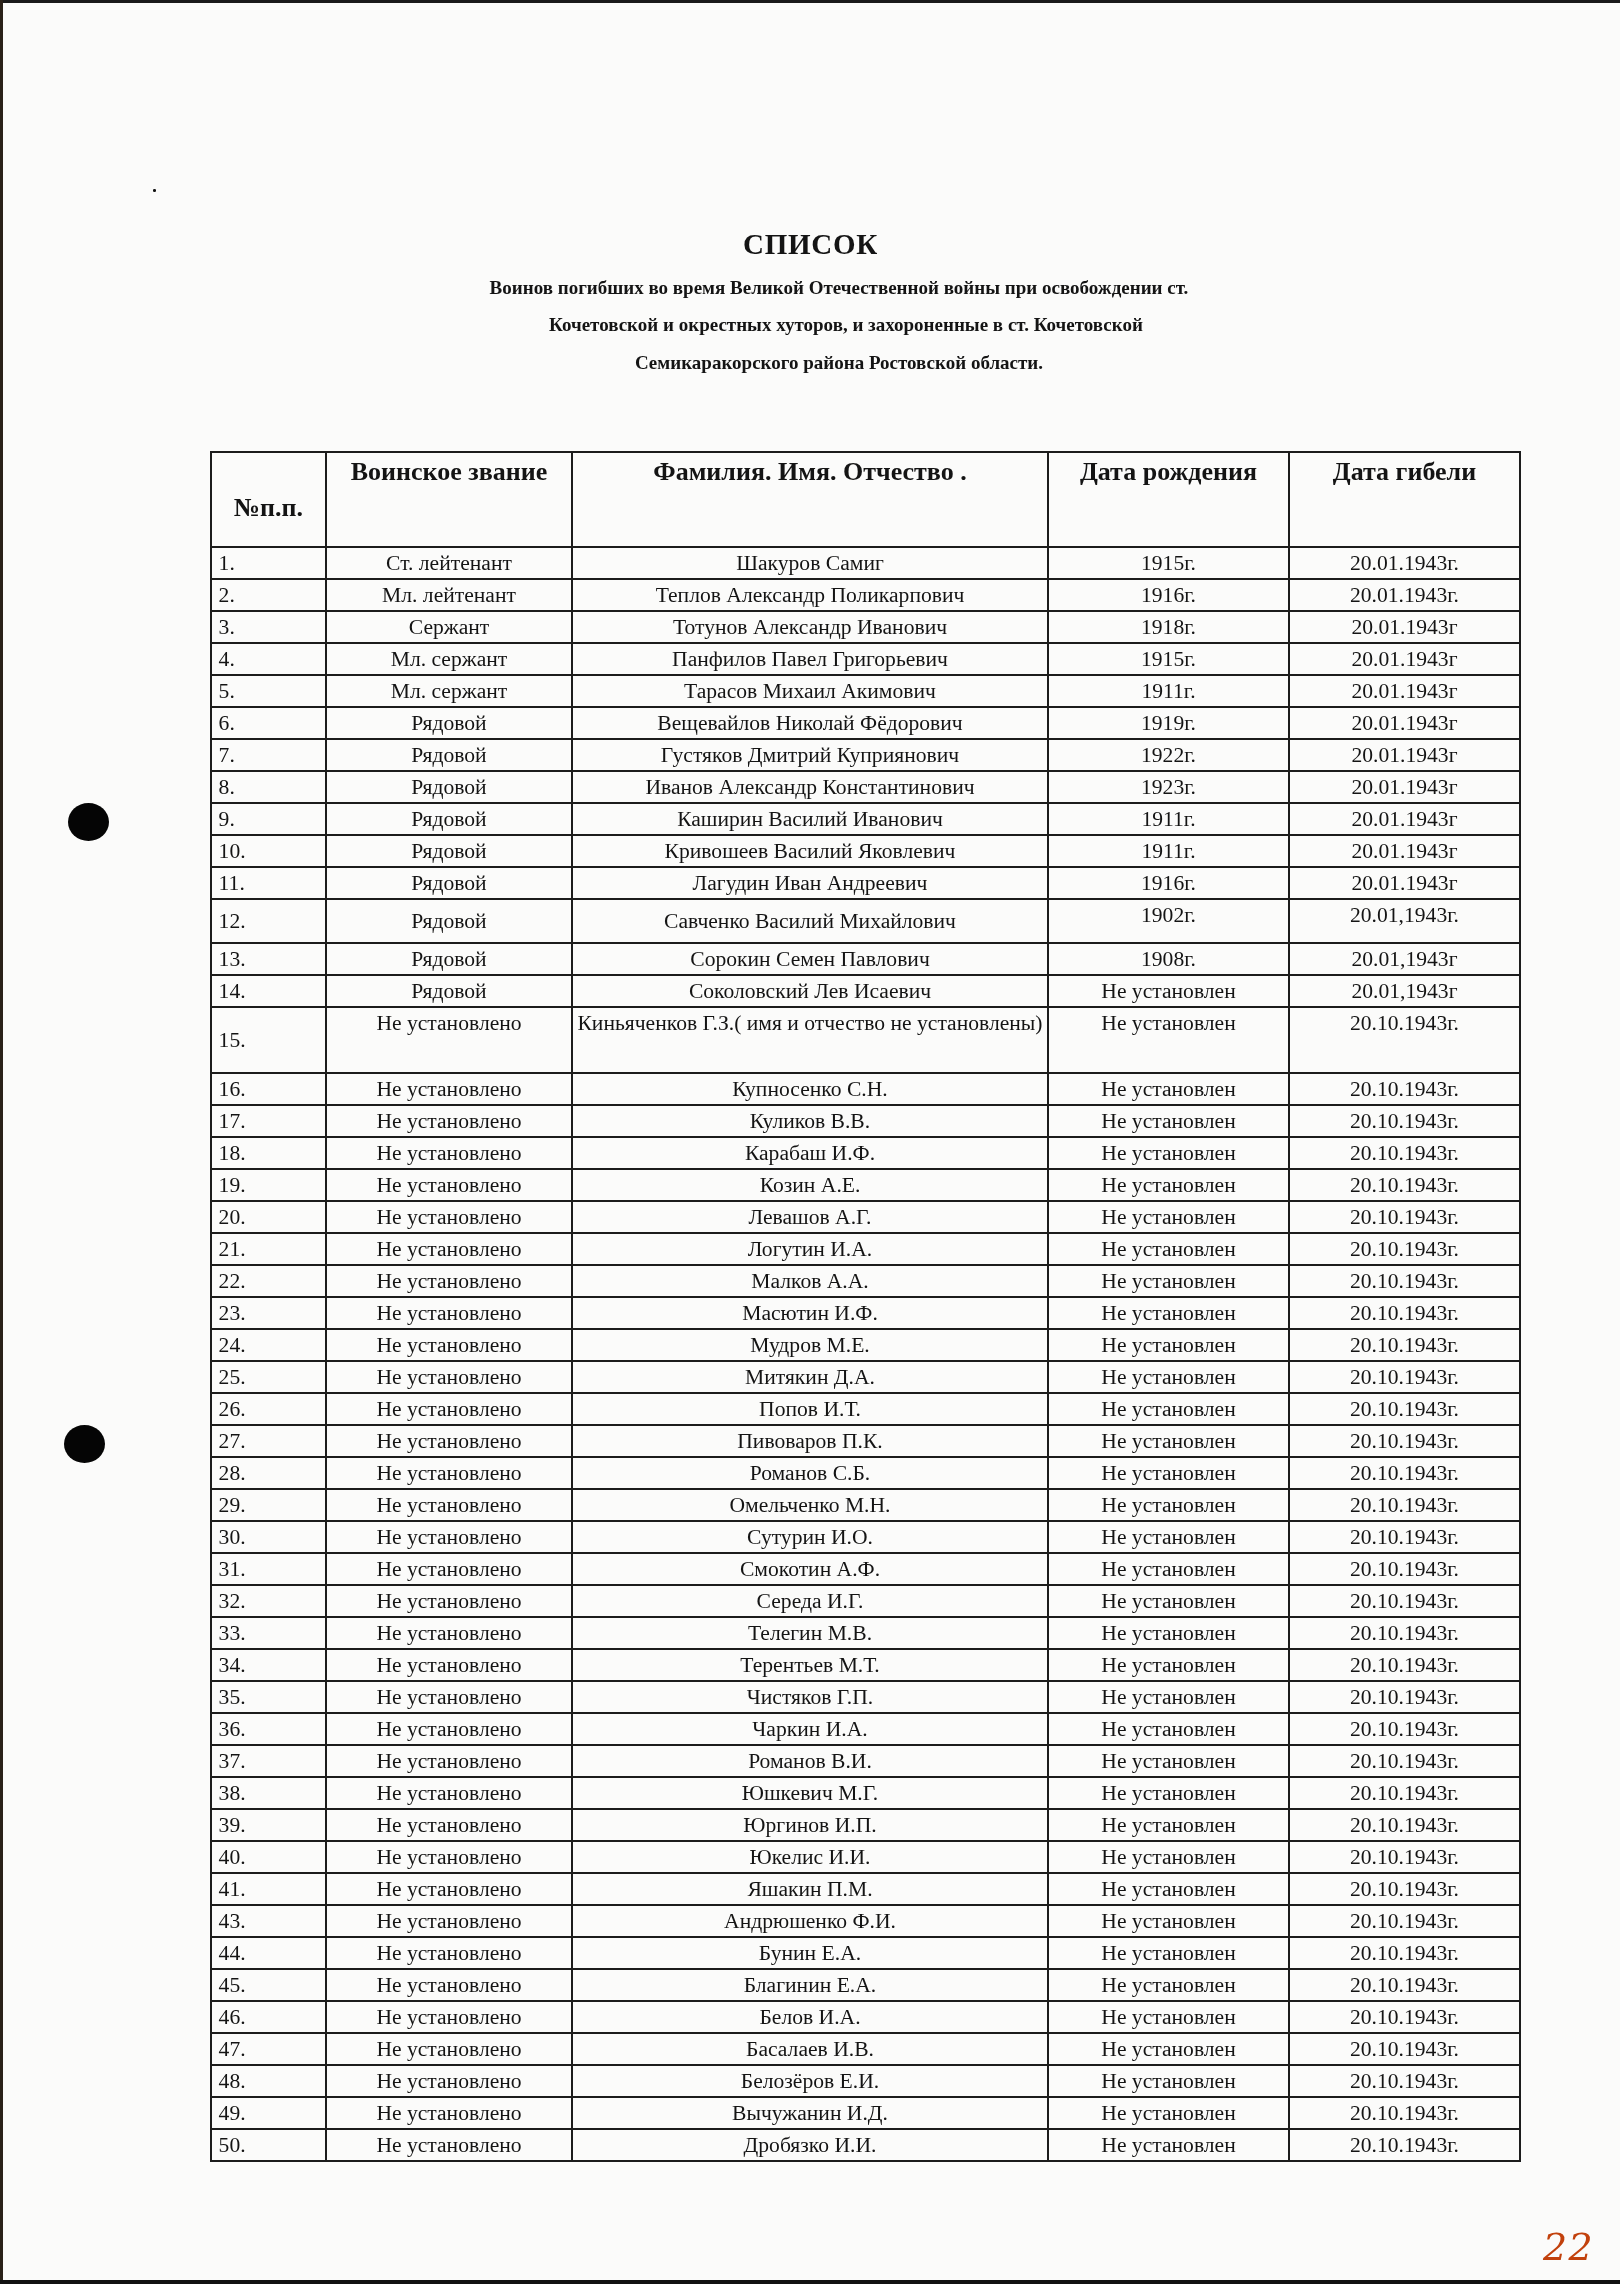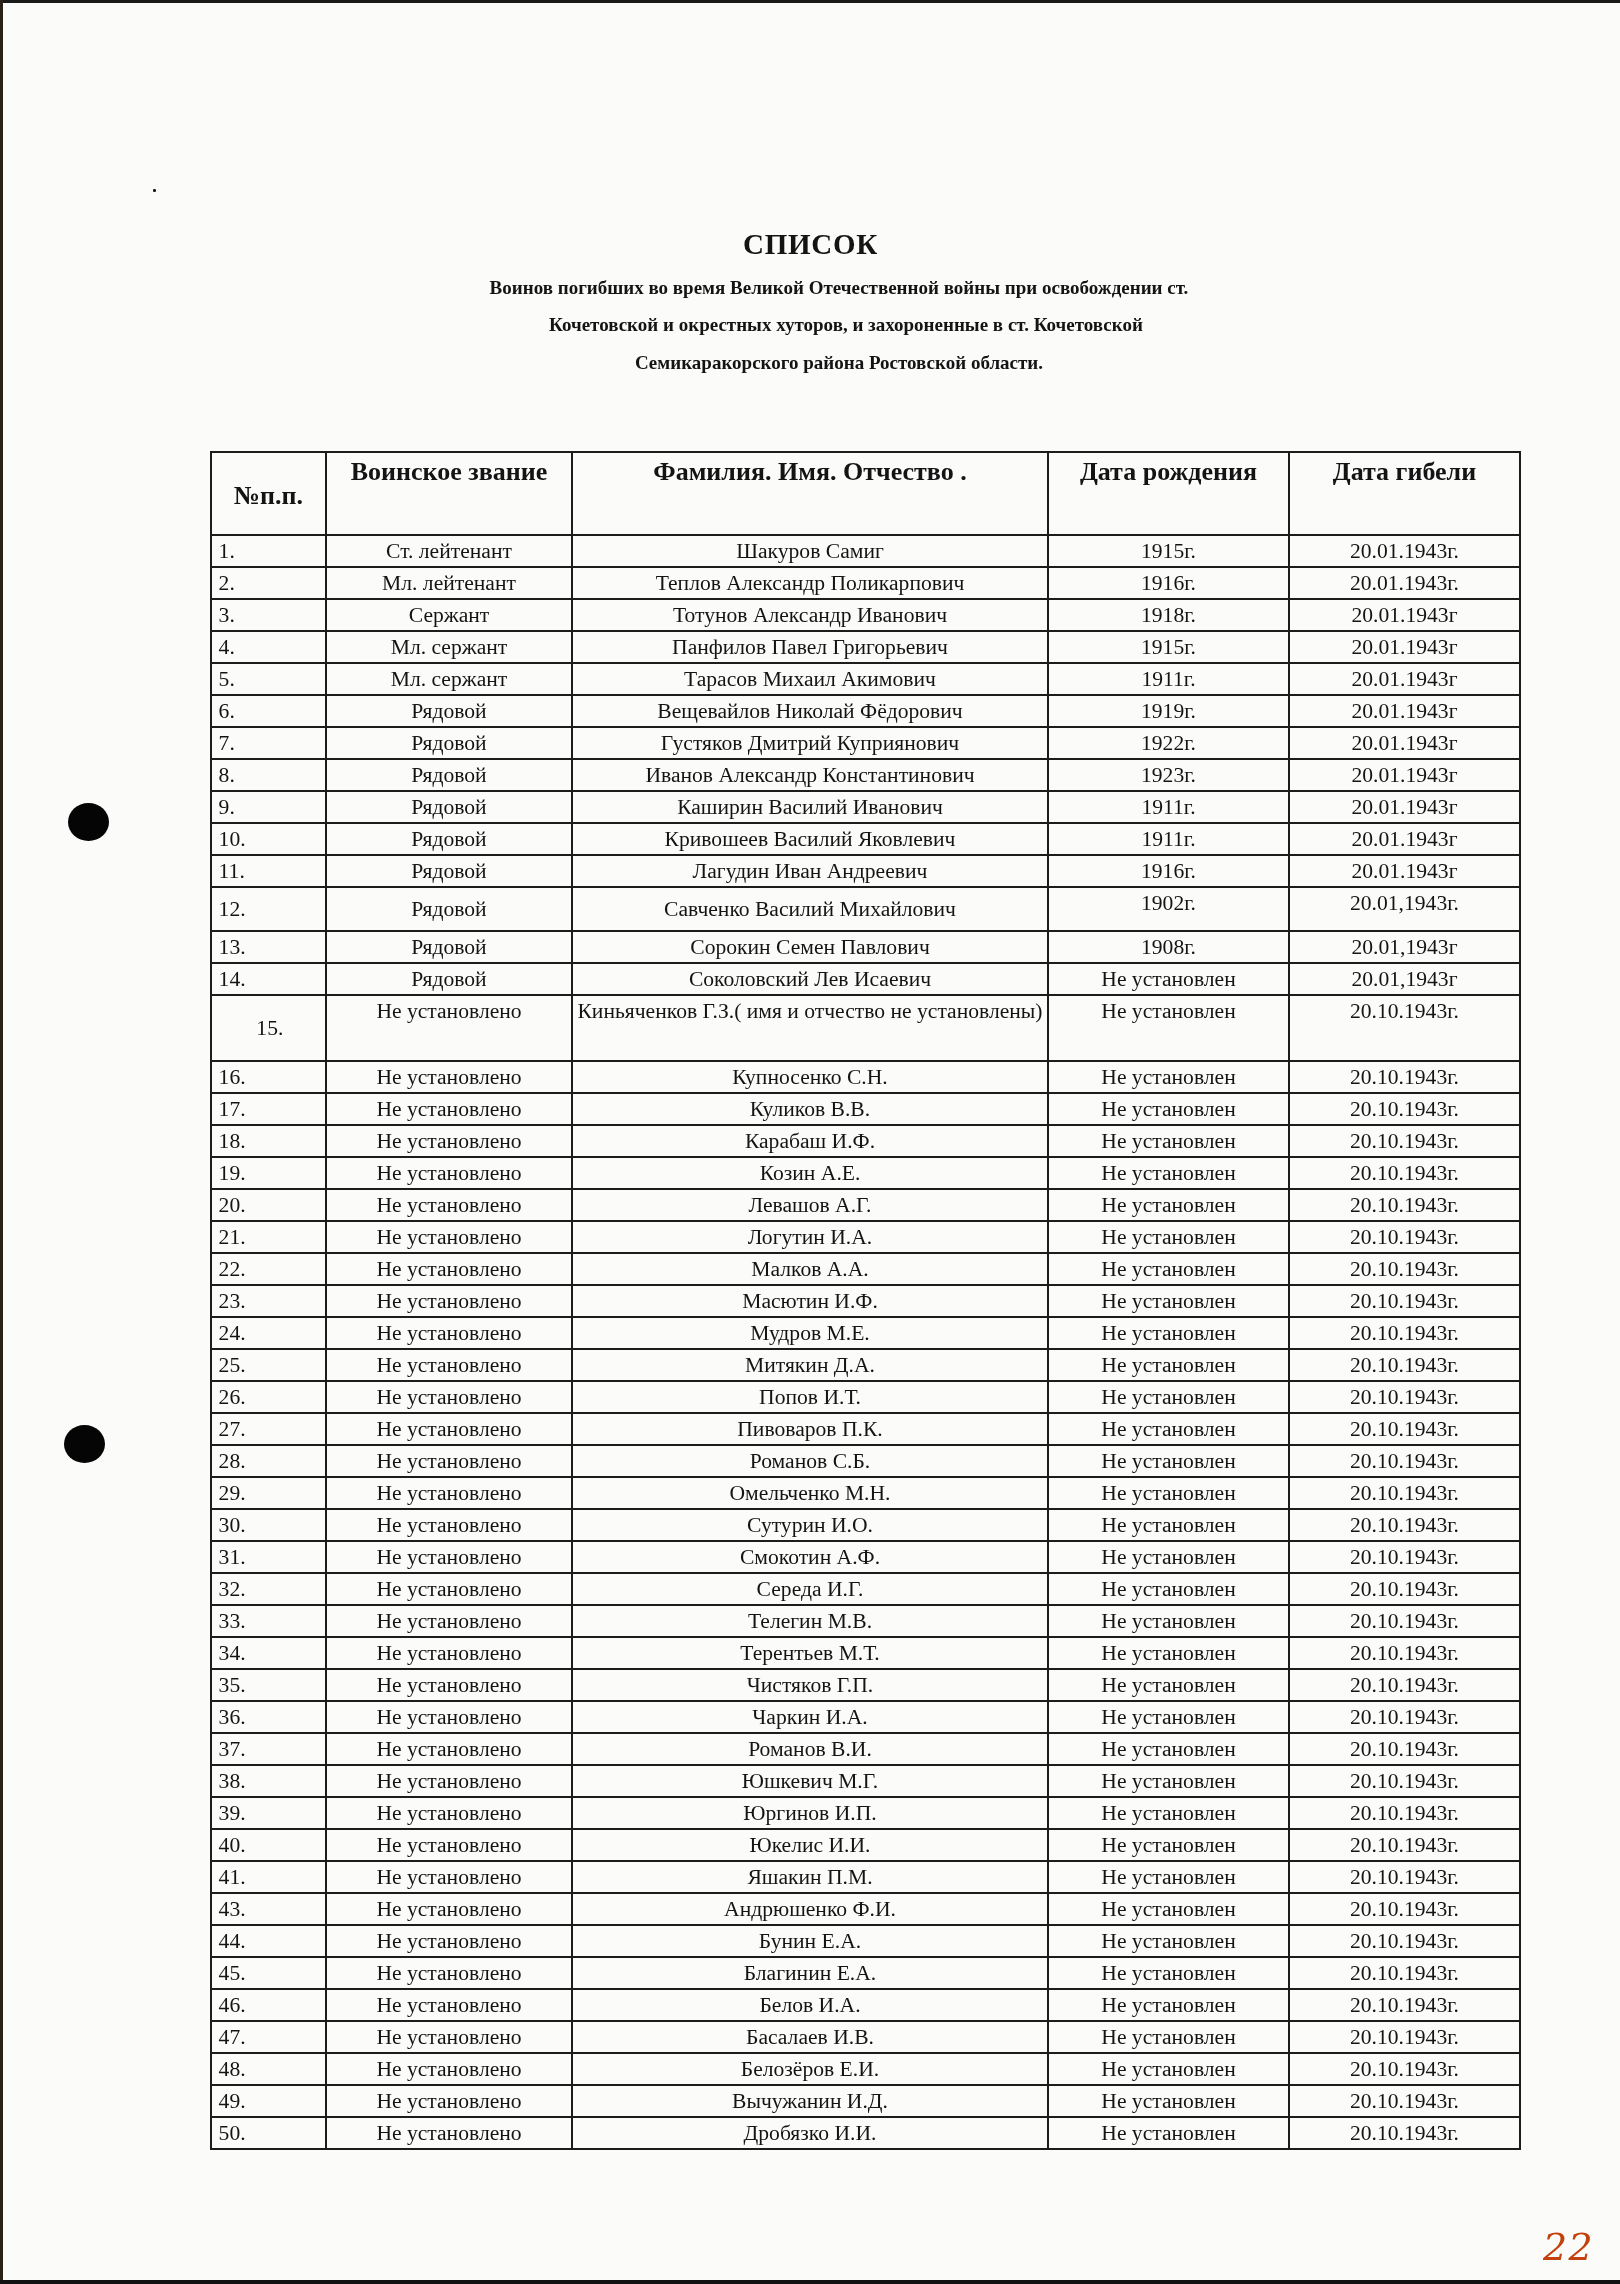--- a/index.html
+++ b/index.html
@@ -26,32 +26,32 @@
 
   table.list {
     position: absolute; left: 210px; top: 451px; width: 1309px;
     border-collapse: collapse; table-layout: fixed;
   }
   table.list th, table.list td {
     border: 2px solid #1c1c1c; padding: 0 3.9px; vertical-align: top;
     font-size: 21.6px; line-height: 30px;
   }
   table.list th { font-weight: bold; font-size: 26px; line-height: 37px; text-align: center; height: 77px; padding-top: 0; }
-  table.list th.num { vertical-align: middle; padding-top: 4px; }
+  table.list th.num { vertical-align: middle; padding-top: 16px; }
   table.list td { height: 29px; text-align: center; }
   table.list td.num { text-align: left; padding-left: 6.6px; }
   col.c-num { width: 115px; }
   col.c-rank { width: 246px; }
   col.c-name { width: 476px; }
   col.c-born { width: 241px; }
   col.c-died { width: 231px; }
   tr.tall td { height: 42px; margin-left: 10px; }
   tr.tall td.num, tr.tall td.rank, tr.tall td.name { vertical-align: middle; }
   tr.two td { height: 64px; }
-  tr.two td.num { vertical-align: middle; text-align: center; }
+  tr.two td.num { vertical-align: middle; }
 
   .page-number {
     position: absolute; left: 1543px; top: 2225px;
     font-family: "DejaVu Serif", serif; font-style: italic;
     font-size: 38px; color: #c2410c; letter-spacing: 1.3px;
   }
 </style>
 </head>
 <body>
 

